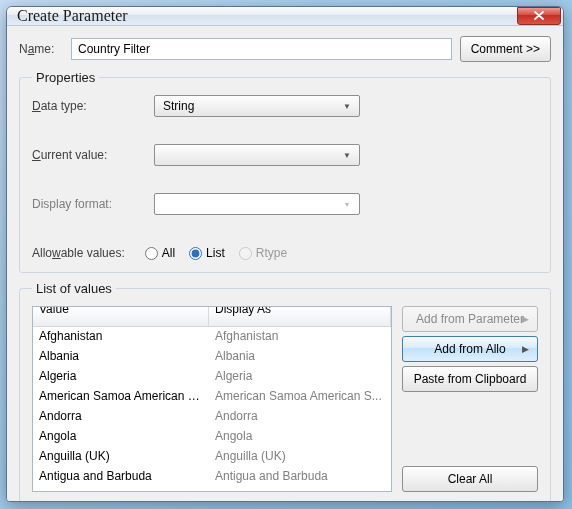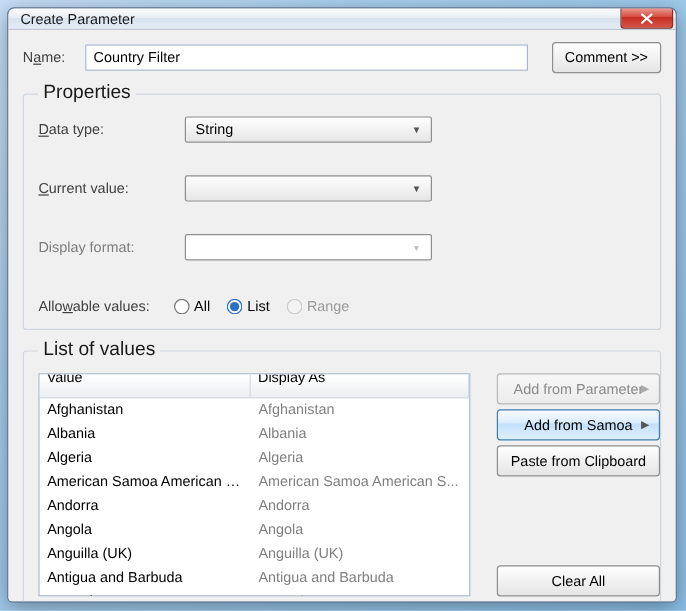--- a/index.html
+++ b/index.html
@@ -23,21 +23,21 @@
     overflow: hidden;
   }
   .titlebar {
     height: 28px;
     background: linear-gradient(to bottom, #fbfcfd 0%, #e9eef5 45%, #d7e2ee 46%, #e4ecf5 100%);
     border-bottom: 1px solid #bcc7d8;
     display: flex;
     align-items: center;
     padding: 0 2px 0 10px;
   }
-  .titlebar .title { flex:1; color:#1a1a1a; font-size:12px; }
+  .titlebar .title { flex:1; color:#1a1a1a; font-size:16px;font-family:Liberation Serif, serif; }
   .close-btn {
     width: 44px; height: 18px;
     background: linear-gradient(to bottom, #e89a93 0%, #d6493d 45%, #c62f23 46%, #d85248 100%);
     border: 1px solid #8a2e25;
     border-radius: 0 0 3px 3px;
     margin-top: -1px;
     display:flex; align-items:center; justify-content:center;
     color:#fff; font-weight:bold;
     cursor:pointer;
   }
@@ -61,33 +61,32 @@
   .btn {
     height:22px;
     background: linear-gradient(to bottom,#fefefe,#e5e5e5);
     border:1px solid #8e8e8e;
     border-radius:3px;
     padding: 12px 10px;
     font-family:inherit; font-size:12px;
     cursor:pointer;
     display:inline-flex; align-items:center; justify-content:center;
     white-space:nowrap;
-    margin-left:12px;
   }
   .btn.focus {
     border:1px solid #3c7fb1;
     background: linear-gradient(to bottom,#f7fbff,#d9ecfb 45%,#c1e0fa 46%,#dff0fd);
   }
   fieldset {
     border:1px solid #cfd6df;
     border-radius:3px;
     padding: 10px 12px 12px 12px;
     margin:0;
   }
-  legend { padding:0 4px; color:#1a1a1a; font-size:16px; }
+  legend { padding:0 4px; color:#1a1a1a; font-size:13px; }
   .combo {
     flex:1; max-width:206px; height:22px;
     background: linear-gradient(to bottom,#fefefe,#e6e6e6);
     border:1px solid #8e8e8e; border-radius:2px;
     display:flex; align-items:center; padding:0 22px 0 8px;
     position:relative; cursor:pointer;
   }
   .combo .caret {
     position:absolute; right:4px; top:3px; width:16px; height:14px;
     display:flex; align-items:center; justify-content:center;
@@ -197,21 +196,21 @@
           <label class="radio">
             <input type="radio" name="allow" style="">
             <span><span class="u">A</span><span>ll</span></span>
           </label>
           <label class="radio">
             <input type="radio" name="allow" checked="" style="">
             <span><span class="u">L</span><span>ist</span></span>
           </label>
           <label class="radio disabled">
             <input type="radio" name="allow" disabled="" style="">
-            <span><span class="u">R</span><span>ange</span></span>
+            <span><span class="u">R</span><span>type</span></span>
           </label>
         </div>
       </div>
     </fieldset>
 
     <fieldset style="flex:1; display:flex; flex-direction:column;">
       <legend>List of values</legend>
       <div class="list-area">
         <div class="grid-wrap">
           <div class="grid-head">
@@ -256,21 +255,21 @@
                 <div class="cell disp">Argentina</div>
               </div>
             </div>
         </div>
         <div class="side-btns">
           <button class="btn disabled">
             <span>Add from Parameter</span>
               <span class="arrow-right">▶</span>
           </button>
           <button class="btn focus">
-            <span>Add from Samoa</span>
+            <span>Add from Allo</span>
               <span class="arrow-right">▶</span>
           </button>
           <button class="btn">Paste from Clipboard</button>
           <div class="side-spacer"></div>
           <button class="btn">Clear All</button>
         </div>
       </div>
     </fieldset>
   </div>
 

